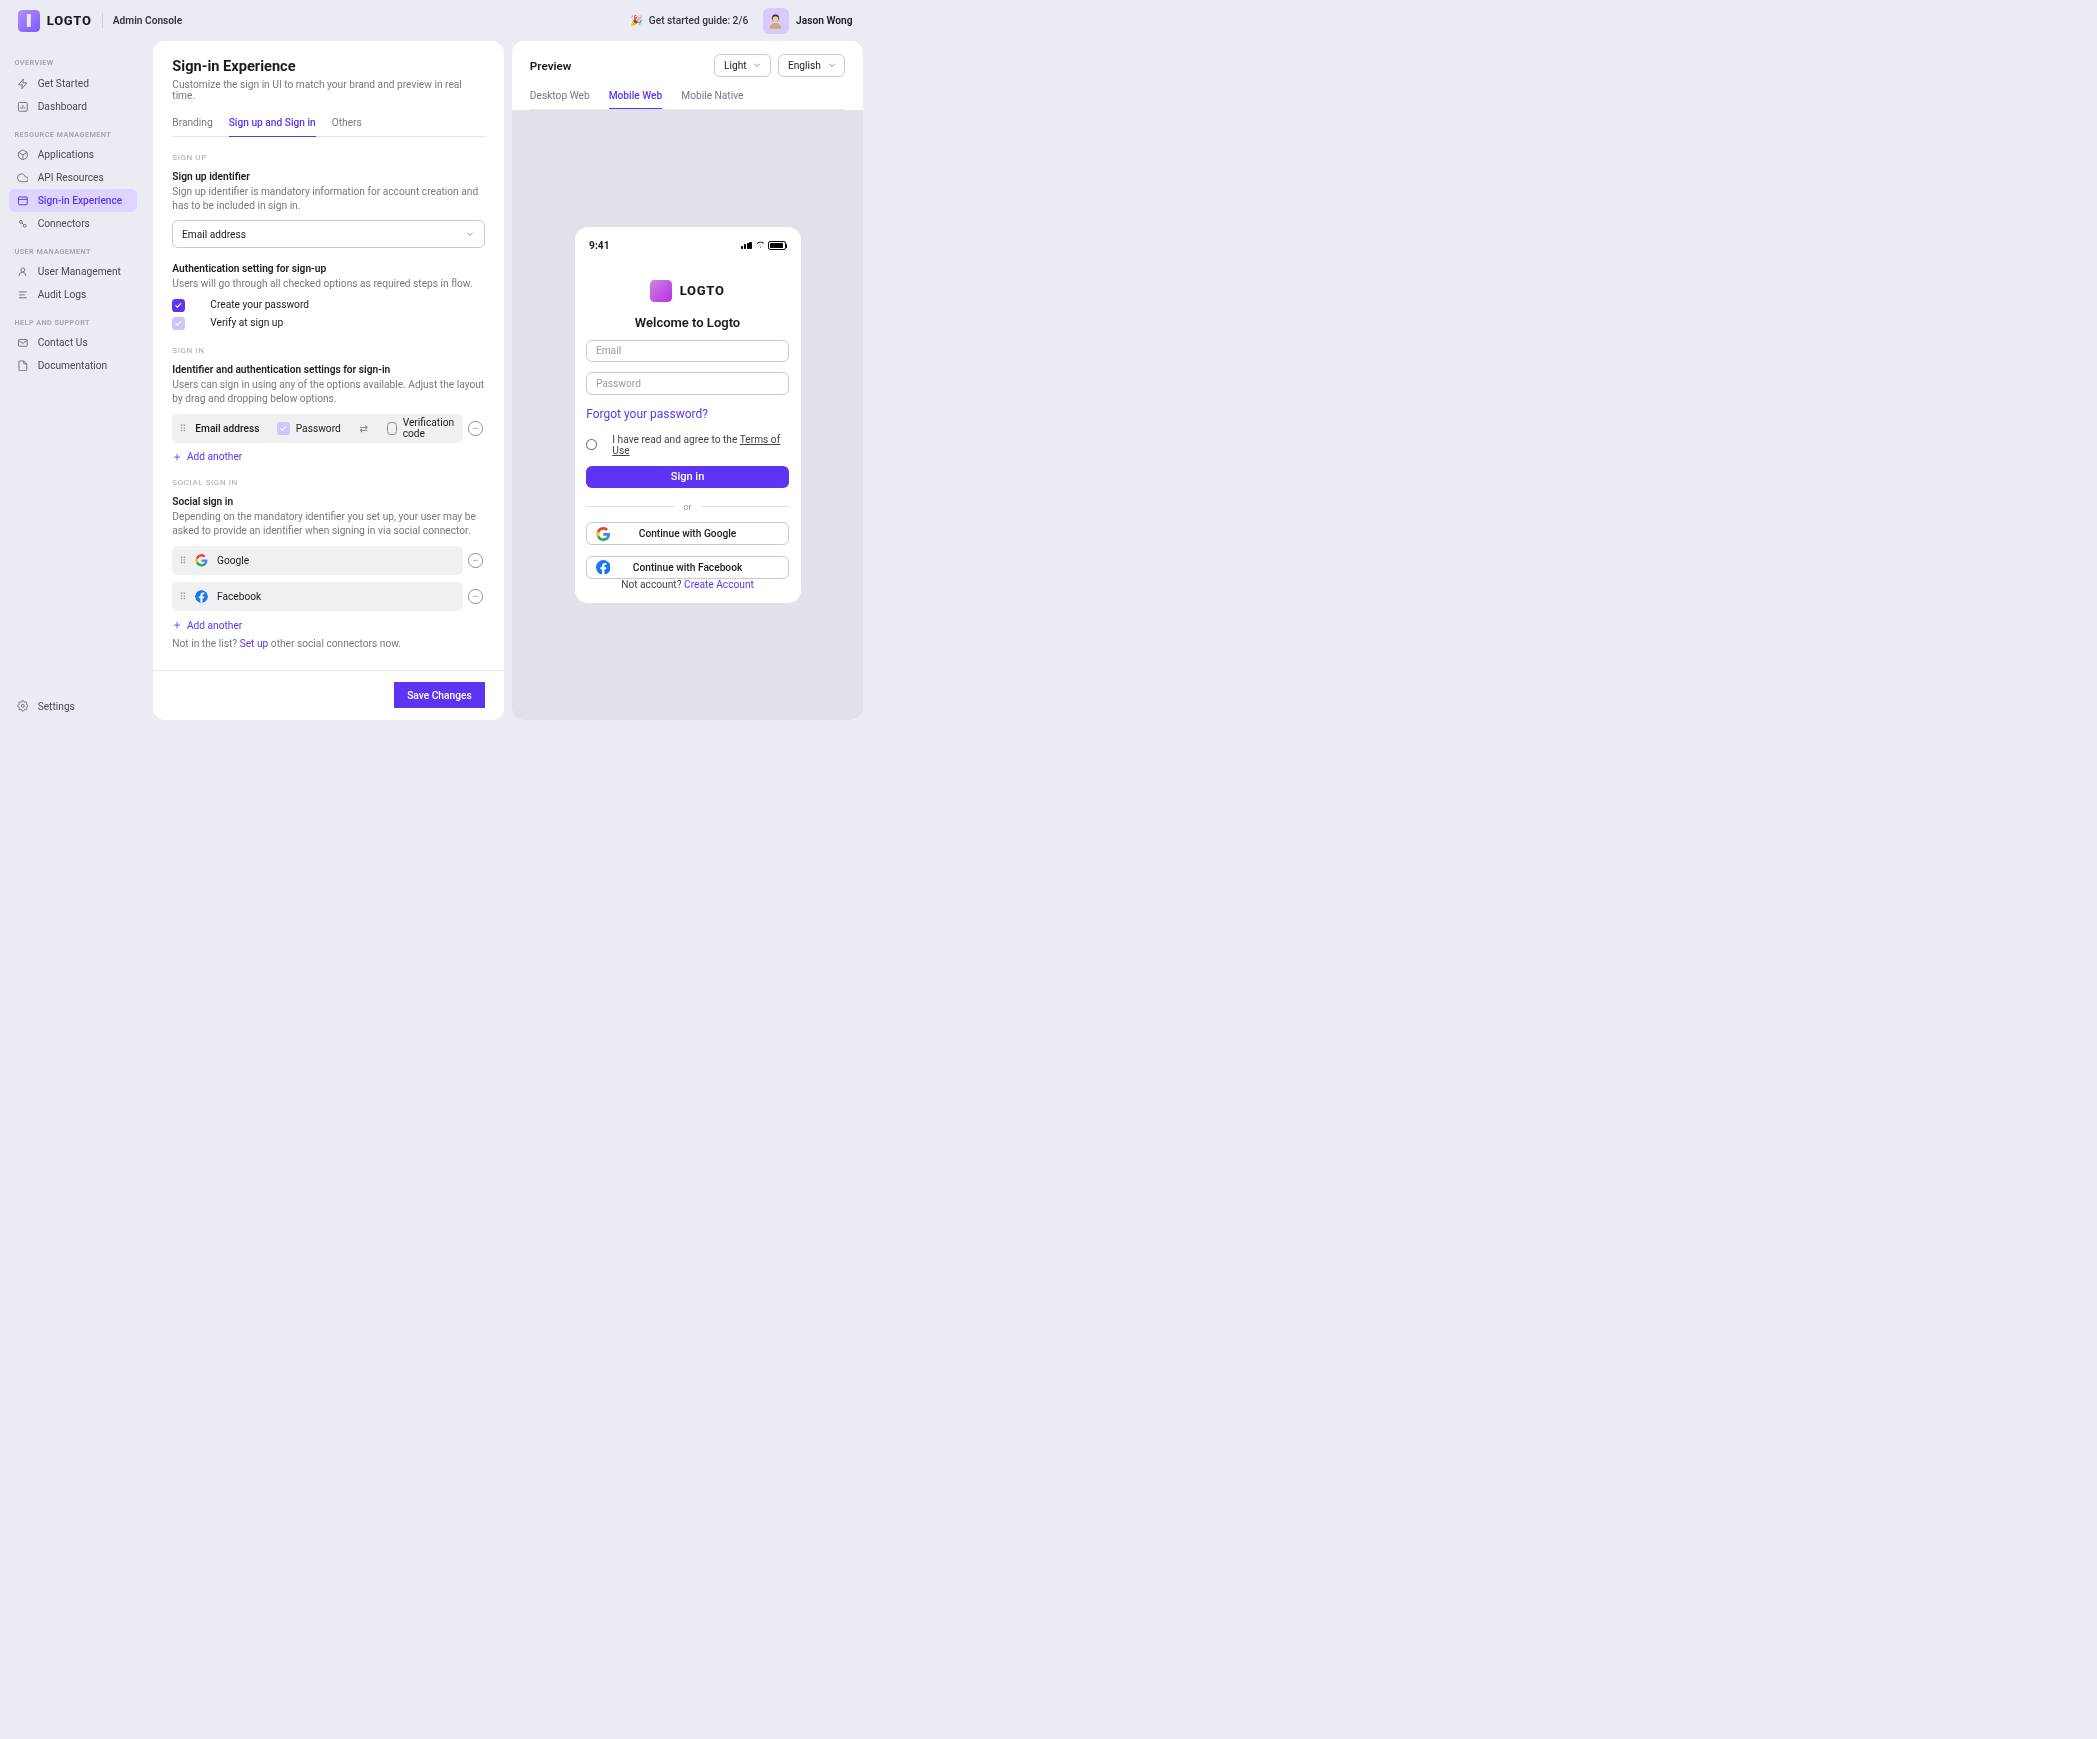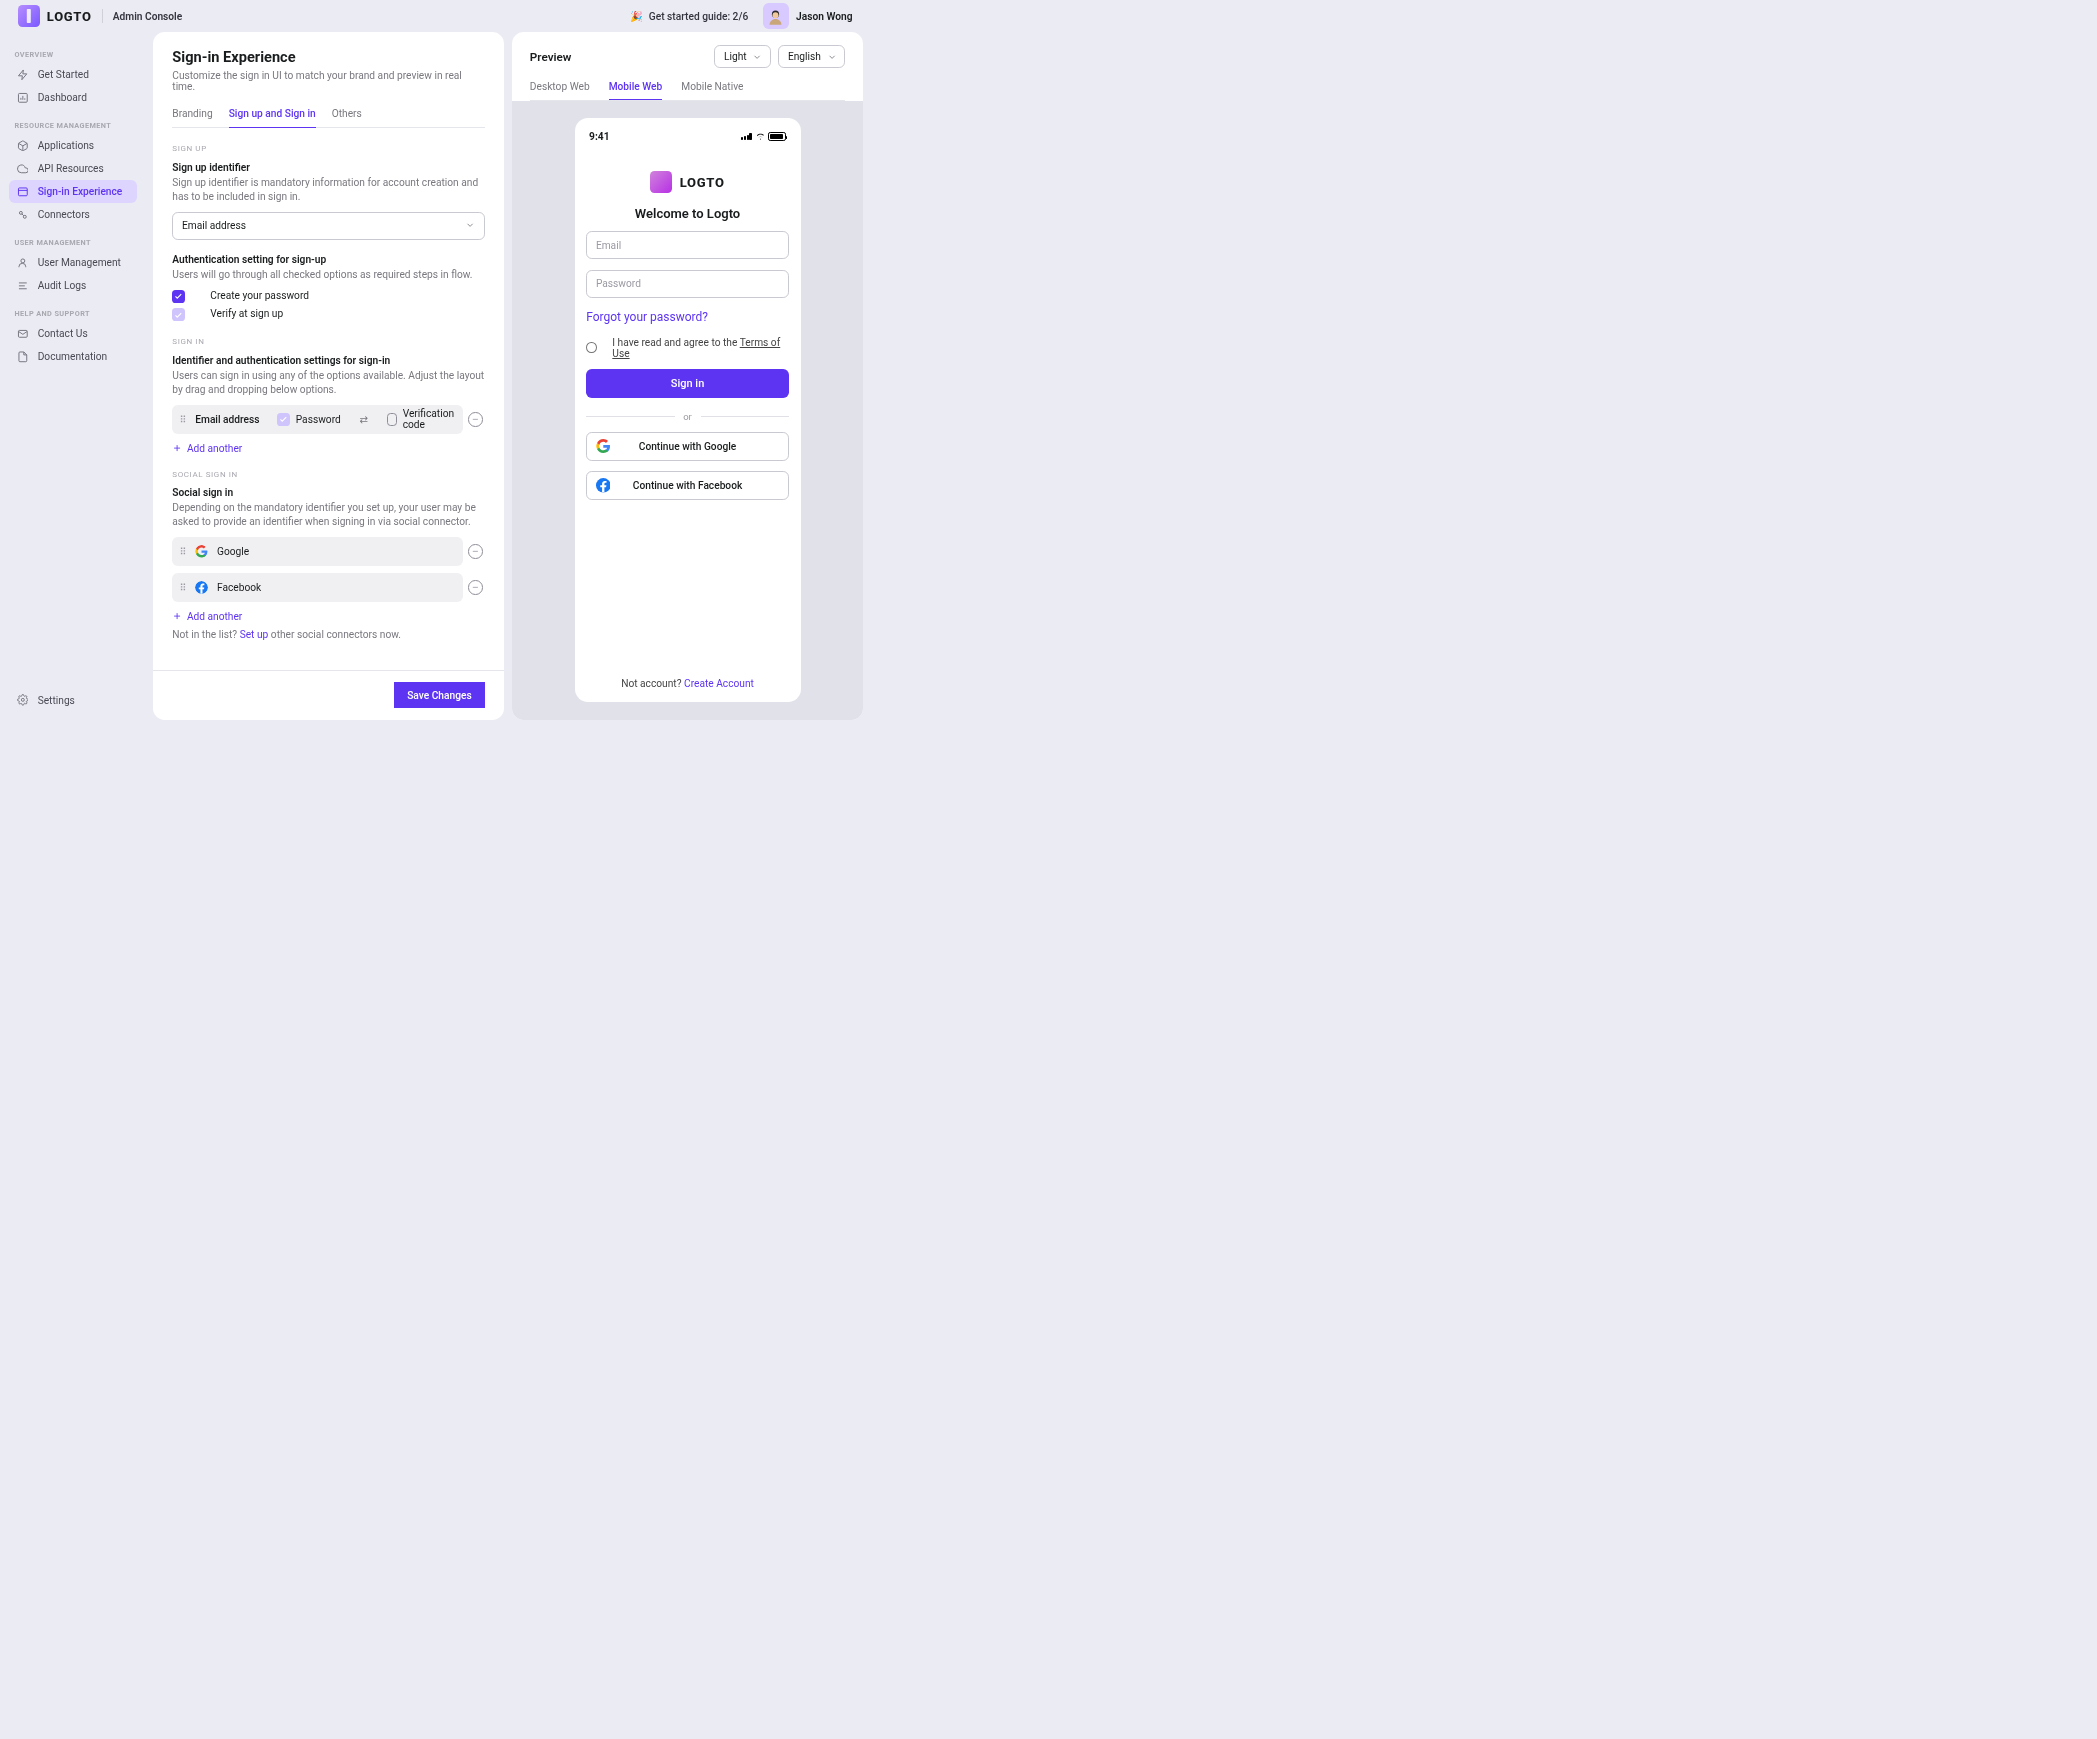--- a/index.html
+++ b/index.html
@@ -17,21 +17,21 @@
 .avatar{width:26px;height:26px;border-radius:5.8px;background:#d8c9ff;display:flex;align-items:center;justify-content:center;margin-right:7.3px}
 .avatar svg{width:19px;height:19px}
 .username{font-weight:600}
 .layout{flex:1;display:flex;gap:7.3px;padding:0 7.3px 7.3px 0}
 .sidebar{width:146px;padding:5.8px 8.7px 0;display:flex;flex-direction:column}
 .sb-group-label{font-size:7.3px;font-weight:700;letter-spacing:0.4px;color:#a8a8b0;margin:11.7px 5.8px 4.4px}
 .sb-item{display:flex;align-items:center;gap:8.7px;height:23px;padding:0 7.3px;border-radius:5.8px;color:#4a4a55;font-size:10.2px;cursor:pointer}
 .sb-item.active{background:#ded5ff;color:#5d34f2;font-weight:500}
 .sb-ico{width:13px;height:13px;display:flex;align-items:center;justify-content:center;color:#747480}
 .sb-item.active .sb-ico{color:#5d34f2}
-.sidebar .sb-bottom{margin-top:auto;margin-bottom:8px}
+.sidebar .sb-bottom{margin-top:auto;margin-bottom:2px}
 .main{flex:1;display:flex;gap:8.7px}
 .card{background:#fff;border-radius:11.7px;flex:1;display:flex;flex-direction:column;min-width:0}
 .card-left{max-width:354px}
 .card-right{position:relative}
 .hdr{padding:16px 19px 0}
 .hdr h1{font-size:14.6px;font-weight:700;margin-bottom:4.4px}
 .hdr p{color:#78787f;font-size:10.2px}
 .tabs{display:flex;gap:16px;border-bottom:0.7px solid #e5e5ec;margin:16px 19px 0}
 .tab{padding:0 0 7.3px;color:#78787f;cursor:pointer;font-size:10.2px}
 .tab.active{color:#5d34f2;font-weight:500;border-bottom:1.5px solid #5d34f2;margin-bottom:-0.7px}
@@ -62,21 +62,21 @@
 .footer-bar{border-top:0.7px solid #e5e5ec;padding:11.7px 19px;display:flex;justify-content:flex-end}
 .btn-primary{background:#5d34f2;color:#fff;border:none;padding:7.3px 13px;border-radius:0;font-size:10.2px;font-weight:500;cursor:pointer}
 .preview-head{padding:13px 17.5px 0;display:flex;align-items:center;justify-content:space-between}
 .preview-head h2{font-size:11.7px;font-weight:600}
 .preview-head .ctrls{display:flex;gap:7.3px}
 .preview-head .sel{border:0.7px solid #c9c9d1;border-radius:5.8px;height:23px;display:flex;align-items:center;padding:0 7.3px 0 8.7px;gap:5.8px;cursor:pointer;font-size:10.2px}
 .ptabs{display:flex;gap:19px;border-bottom:0.7px solid #e5e5ec;margin:13px 17.5px 0}
 .ptab{padding:0 0 7.3px;color:#78787f;font-size:10.2px;cursor:pointer}
 .ptab.active{color:#5d34f2;font-weight:500;border-bottom:1.5px solid #5d34f2;margin-bottom:-0.7px}
 .preview-canvas{flex:1;background:#e1e1ea;border-radius:0 0 11.7px 11.7px;display:flex;align-items:center;justify-content:center;padding:17.5px}
-.phone{background:#fff;border-radius:13px;width:226px;height:584px;display:flex;flex-direction:column;padding:13px 11.7px}
+.phone{background:#fff;border-radius:13px;width:226px;height:376px;display:flex;flex-direction:column;padding:13px 11.7px}
 .status-bar{display:flex;justify-content:space-between;font-weight:700;font-size:10.2px;padding:0 2.9px}
 .status-icons{display:flex;gap:2.9px;align-items:center}
 .bars{display:flex;gap:0.7px;align-items:flex-end}
 .bars span{width:2.2px;background:#000;border-radius:0.7px}
 .bars span:nth-child(1){height:2.9px}.bars span:nth-child(2){height:4.4px}.bars span:nth-child(3){height:5.8px}.bars span:nth-child(4){height:7.3px}
 .wifi-ico{width:11px;height:8px}
 .batt{width:17.5px;height:8.7px;border:1.1px solid #000;border-radius:2.2px;position:relative}
 .batt::before{content:"";position:absolute;right:-2.2px;top:2.2px;width:1.5px;height:3.6px;background:#000;border-radius:0.7px}
 .batt::after{content:"";position:absolute;left:0.7px;top:0.7px;bottom:0.7px;width:13px;background:#000;border-radius:0.7px}
 .p-logo{display:flex;flex-direction:column;align-items:center;margin-top:29px}

